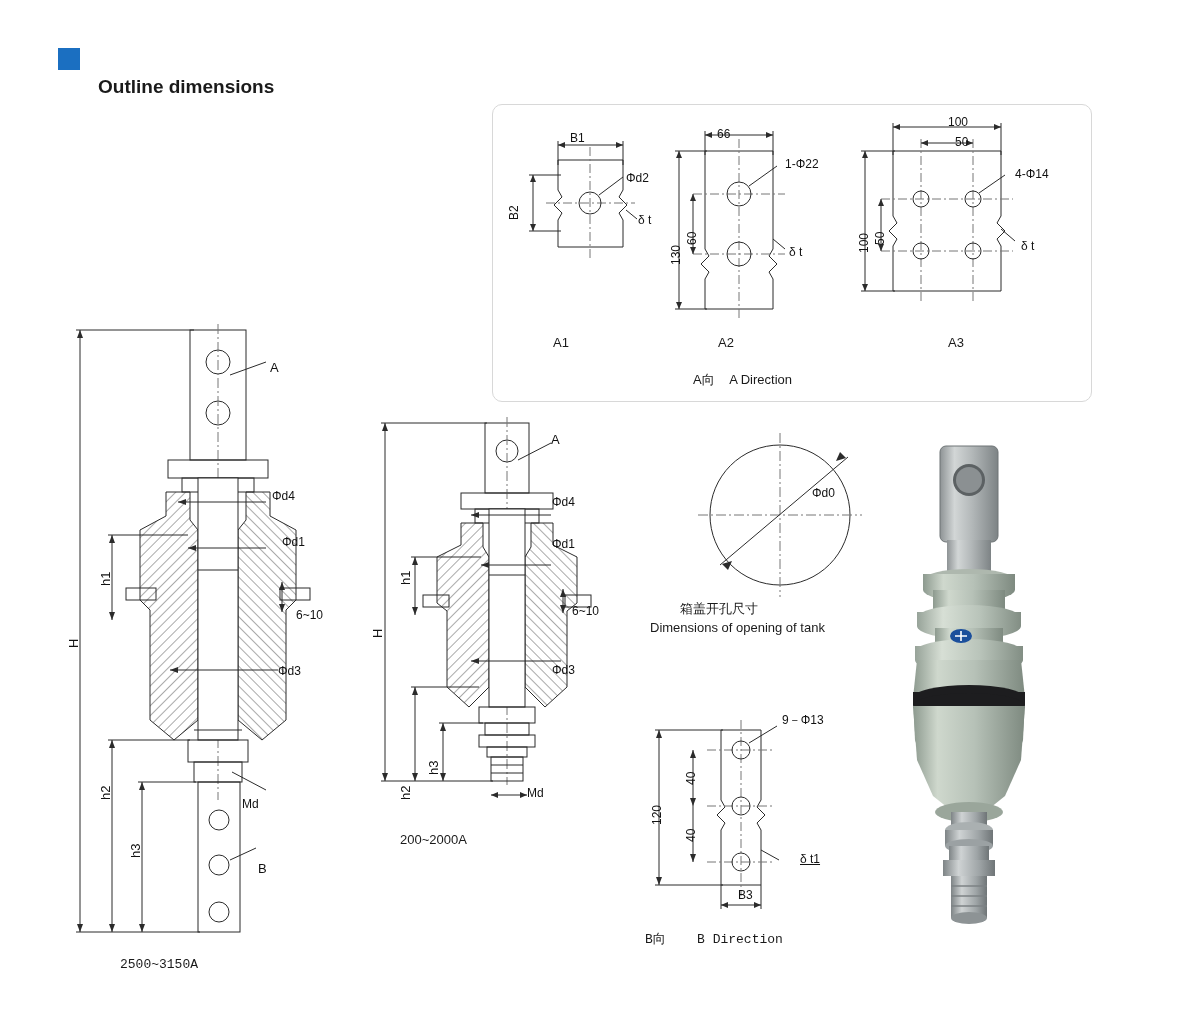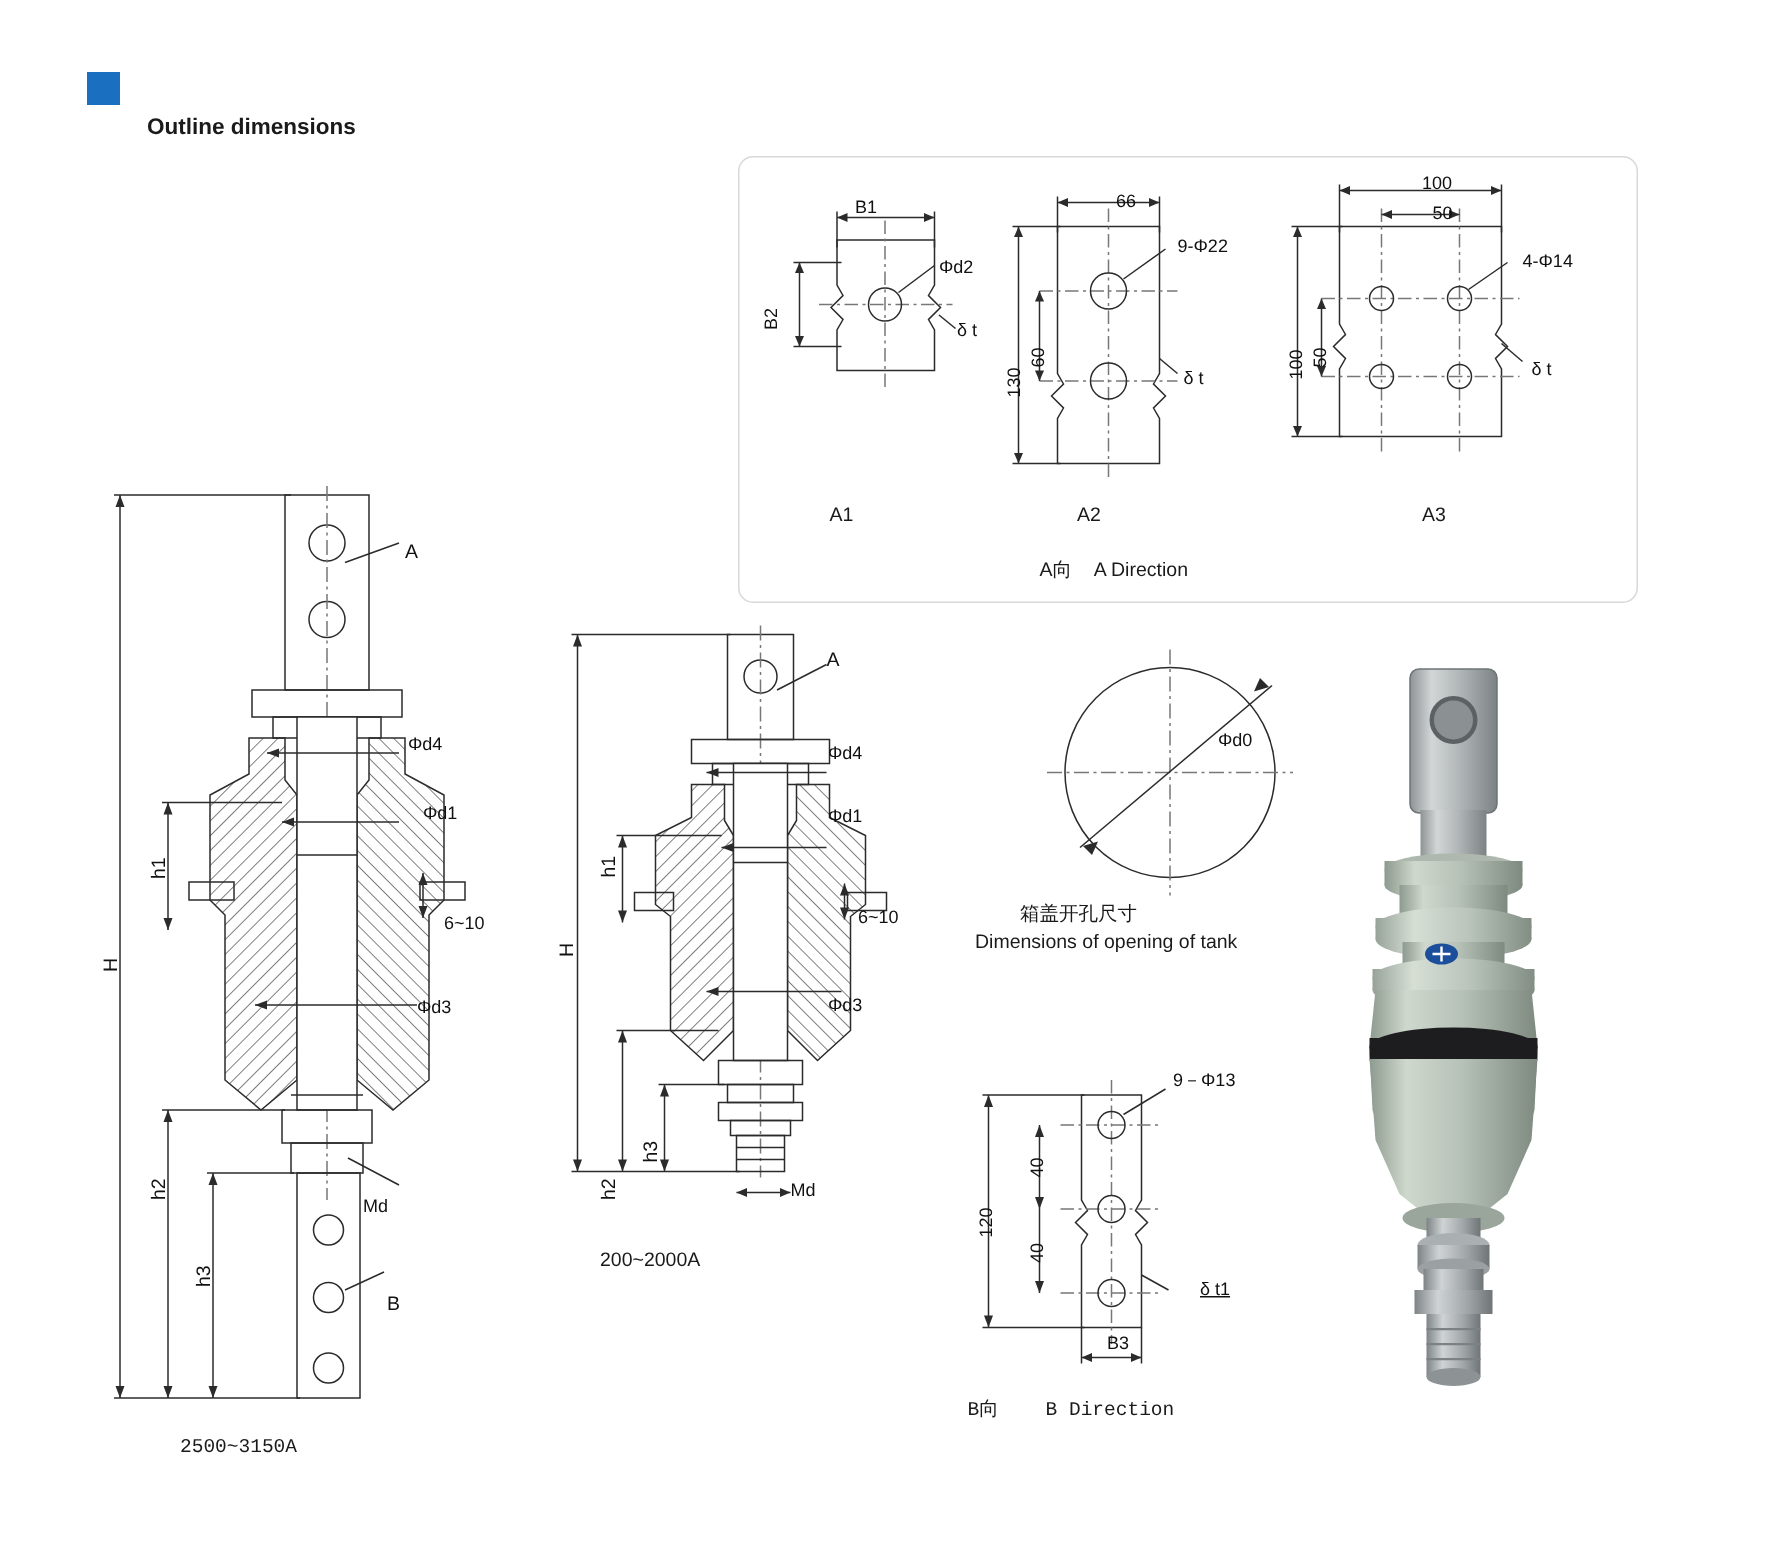--- a/index.html
+++ b/index.html
@@ -2,21 +2,21 @@
 <html><head>
 <meta charset="utf-8">
 <style>
   html,body{margin:0;padding:0;background:#ffffff;}
   body{width:1180px;height:1031px;position:relative;font-family:"Liberation Sans",sans-serif;color:#1a1a1a;overflow:hidden;}
   .abs{position:absolute;}
   
   #header{left:58px;top:48px;}
   #header .sq{width:22px;height:22px;background:#1b6fc1;display:inline-block;vertical-align:middle;}
   #header .title{display:inline-block;vertical-align:middle;margin-left:16px;font-size:27px;font-weight:bold;letter-spacing:0px;}
-  #header .sub{margin-left:40px;margin-top:6px;font-size:15px;font-weight:bold;}
+  #header .sub{margin-left:40px;margin-top:6px;font-size:19px;font-weight:bold;}
   
   #panelA{left:492px;top:104px;width:598px;height:296px;border:1px solid #d8d8d8;border-radius:10px;background:#fff;}
   
   .t{position:absolute;font-size:12px;white-space:nowrap;color:#111;}
   .t12{font-size:12px;}
   .t13{font-size:13px;}
   .vert{transform:rotate(-90deg);transform-origin:left top;}
   svg{position:absolute;overflow:visible;}
   .cap{position:absolute;font-size:13px;text-align:left;white-space:nowrap;}
   
@@ -82,24 +82,24 @@
     <line x1="20" y1="75" x2="20" y2="135" stroke="#2b2b2b" stroke-width="1"></line>
     <polygon points="20,75 17,82 23,82" fill="#2b2b2b"></polygon>
     <polygon points="20,135 17,128 23,128" fill="#2b2b2b"></polygon>
 
     <line x1="6" y1="32" x2="6" y2="190" stroke="#2b2b2b" stroke-width="1"></line>
     <line x1="2" y1="32" x2="34" y2="32" stroke="#2b2b2b" stroke-width="1"></line>
     <line x1="2" y1="190" x2="34" y2="190" stroke="#2b2b2b" stroke-width="1"></line>
     <polygon points="6,32 3,39 9,39" fill="#2b2b2b"></polygon>
     <polygon points="6,190 3,183 9,183" fill="#2b2b2b"></polygon>
   </svg>
-  <div class="t t12" style="left:251px;top:22px;">66</div>
+  <div class="t t12" style="left:224px;top:22px;">66</div>
   <div class="t t12 vert" style="left:176px;top:160px;">130</div>
   <div class="t t12 vert" style="left:192px;top:140px;">60</div>
-  <div class="t t12" style="left:292px;top:52px;">9-Φ22</div>
+  <div class="t t12" style="left:292px;top:52px;">1-Φ22</div>
   <div class="t t12" style="left:296px;top:140px;">δ t</div>
   <div class="cap" style="left:225px;top:230px;width:60px;">A2</div>
 
   <svg width="220" height="260" style="left:360px;top:6px;">
     <path d="M40,40 L148,40 L148,105 L144,112 L152,120 L144,128 L148,135 L148,180 L40,180 L40,135 L44,128 L36,120 L44,112 L40,105 Z" fill="none" stroke="#2b2b2b" stroke-width="1"></path>
     <line x1="28" y1="88" x2="160" y2="88" stroke="#777" stroke-width="1" stroke-dasharray="9,3,2,3"></line>
     <line x1="28" y1="140" x2="160" y2="140" stroke="#777" stroke-width="1" stroke-dasharray="9,3,2,3"></line>
     <line x1="68" y1="28" x2="68" y2="192" stroke="#777" stroke-width="1" stroke-dasharray="9,3,2,3"></line>
     <line x1="120" y1="28" x2="120" y2="192" stroke="#777" stroke-width="1" stroke-dasharray="9,3,2,3"></line>
     <circle cx="68" cy="88" r="8" fill="none" stroke="#2b2b2b" stroke-width="1"></circle>

